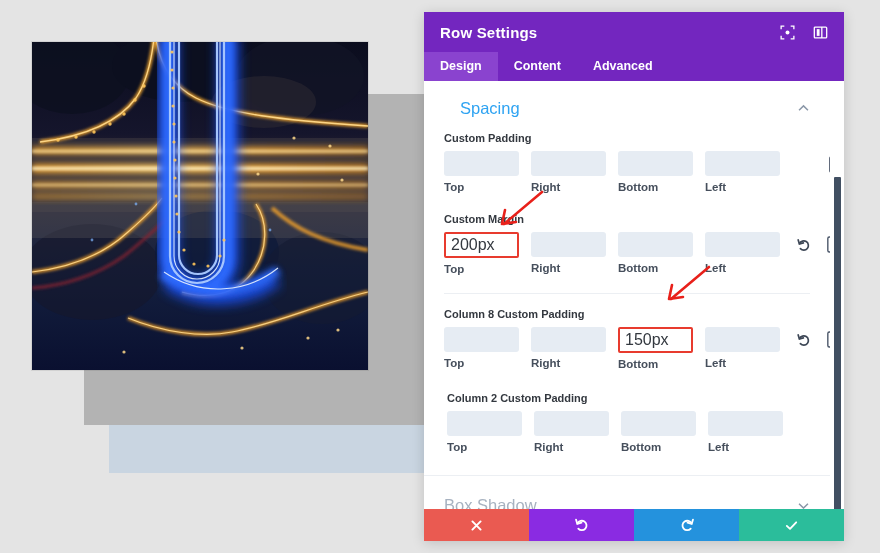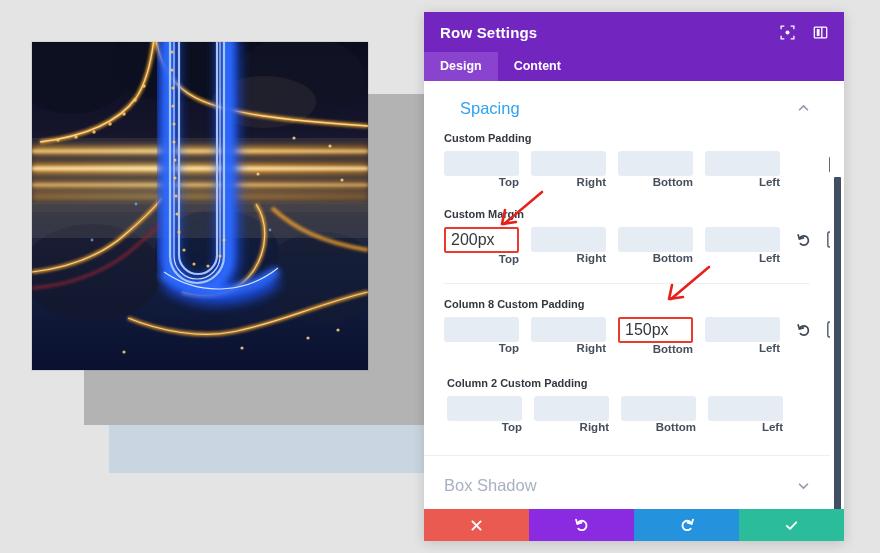--- a/index.html
+++ b/index.html
@@ -94,22 +94,22 @@
     display: block; width: 75px; height: 25px;
     background: #e6ecf3; border: none; border-radius: 3px;
     font-family: "Liberation Sans", sans-serif; font-size: 16px;
     color: #33383f; padding: 0 7px; outline: none;
   }
   .field.filled input {
     background: #ffffff; border: 2px solid #e83b2e; border-radius: 2px;
     height: 26px; padding: 0 5px;
   }
   .field .cap {
-    display: block; text-align: right; font-size: 11.5px; color: #464f5c;
-    font-weight: bold; 
+    display: block; text-align: left; font-size: 11.5px; color: #464f5c;
+    font-weight: bold; margin-top: 5px;
   }
   .row-tools {
     display: flex; align-items: center; gap: 14px; padding-top: 4px; margin-left: 4px;
   }
   .row-tools svg { display: block; }
   .tool-spacer { width: 18px; height: 18px; }
 
   .divider { height: 1px; background: #eceff3; margin: 10px 20px 0 20px; }
 
   
@@ -291,20 +291,21 @@
             <rect x="4" y="4.4" width="3" height="7.2" fill="#ffffff" stroke="none"></rect>
             <line x1="9.4" y1="2.2" x2="9.4" y2="13.8"></line>
           </svg>
         </span>
       </div>
     </div>
 
     <div class="tabs">
       <div class="tab active">Design</div>
       <div class="tab">Content</div>
+      <div class="tab">Advanced</div>
     </div>
 
     <div class="panel-body">
       <div class="scroll-area">
 
         <div class="section-head">
           <div class="section-title">Spacing</div>
           <div class="chev">
             <svg width="13" height="13" viewBox="0 0 14 14" fill="none" stroke="#8a97a8" stroke-width="1.6">
               <path d="M2.2 8.8 L7 4.2 L11.8 8.8"></path>

